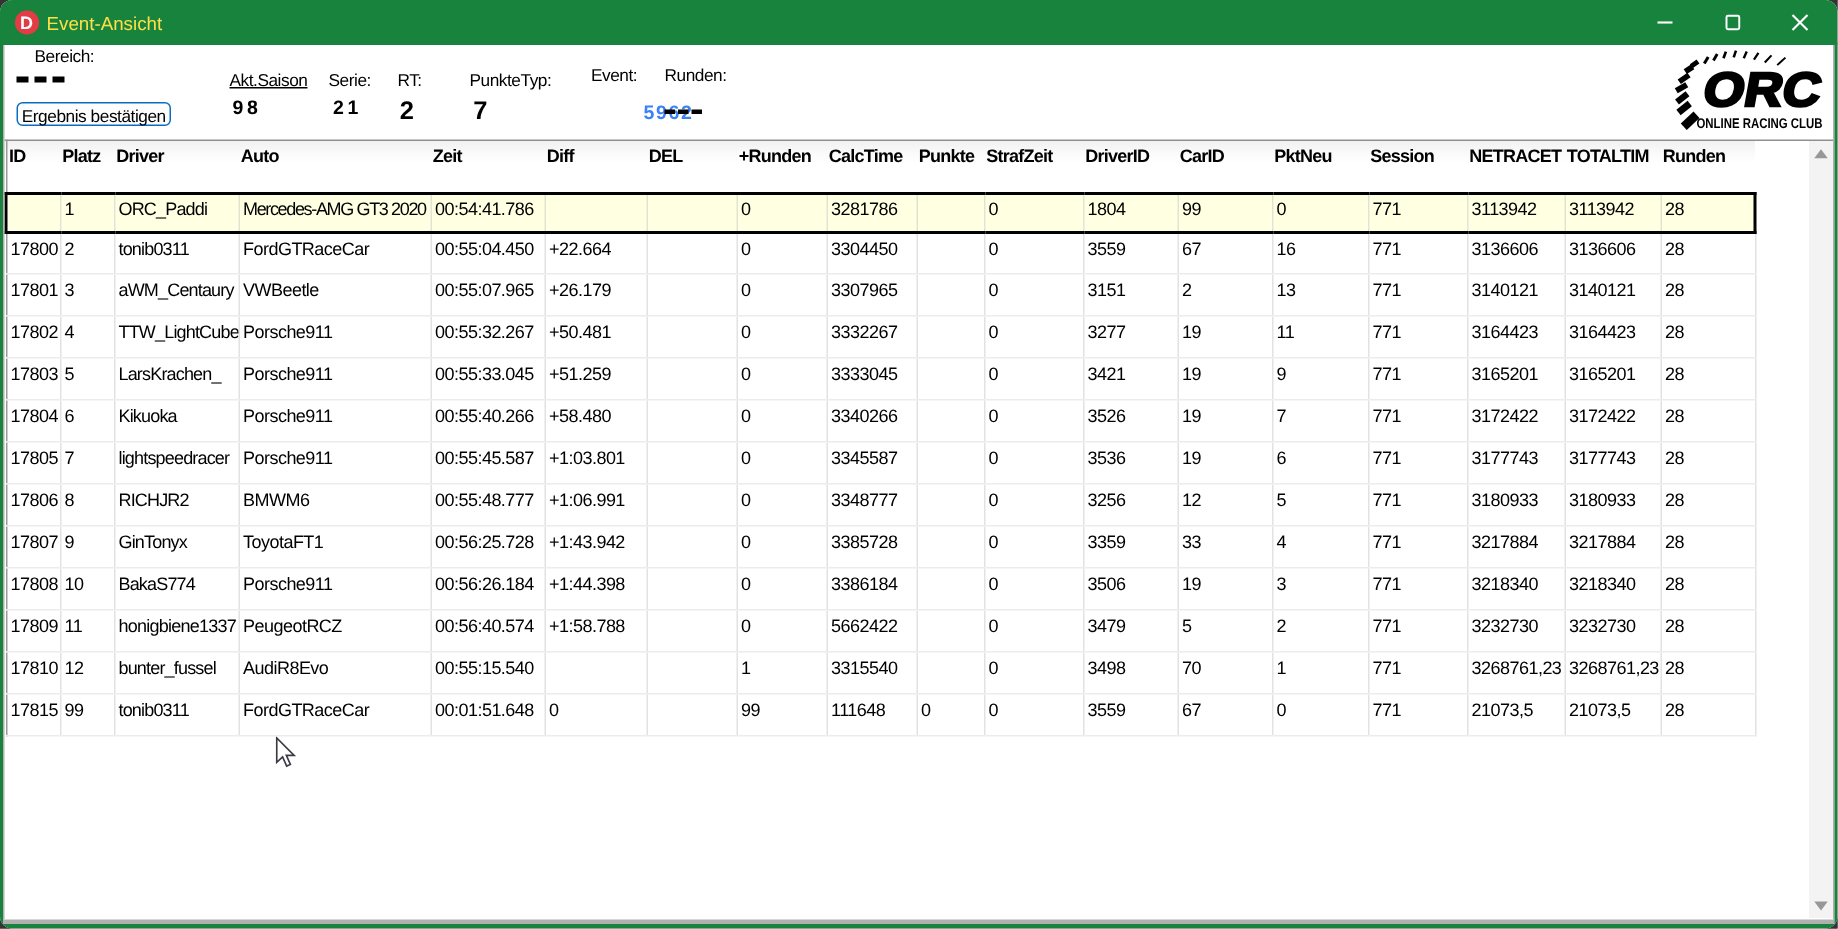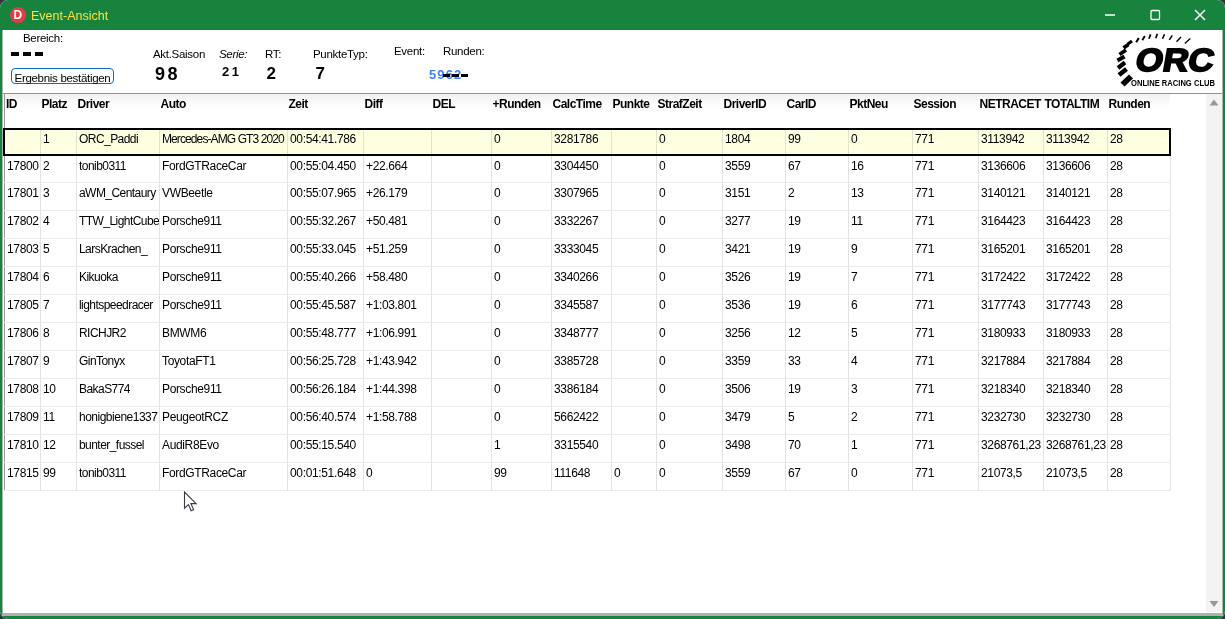--- a/index.html
+++ b/index.html
@@ -60,23 +60,23 @@
       <line x1="107" y1="10" x2="97" y2="20" stroke="#fff" stroke-width="1.4"></line>
     </svg>
   </div>
 
   <div class="lbl" style="left:23px; top:32px;">Bereich:</div>
   <div style="position:absolute; left:11px; top:51px; line-height:0;">
     <span class="dash" style="width:8px;height:4px;margin-right:4px"></span><span class="dash" style="width:8px;height:4px;margin-right:4px"></span><span class="dash" style="width:8px;height:4px"></span>
   </div>
   <div id="btn">Ergebnis bestätigen</div>
 
-  <div class="lbl" style="left:153px; top:48px;">Akt.Saison</div>
-  <div class="val" style="left:155px; top:64px; font-size:18px; letter-spacing:2.5px;">98</div>
-  <div class="lbl" style="left:219px; top:48px;font-style:italic;">Serie:</div>
+  <div class="lbl" style="left:153px; top:48px;text-decoration:underline;">Akt.Saison</div>
+  <div class="val" style="left:155px; top:64px; font-size:13px; letter-spacing:2.5px;">98</div>
+  <div class="lbl" style="left:219px; top:48px;">Serie:</div>
   <div class="val" style="left:222px; top:64px; font-size:13px; letter-spacing:2.5px;">21</div>
   <div class="lbl" style="left:265px; top:48px;">RT:</div>
   <div class="val" style="left:266.5px; top:63.5px; font-size:17px;">2</div>
   <div class="lbl" style="left:313px; top:48px;">PunkteTyp:</div>
   <div class="val" style="left:315.5px; top:63.5px; font-size:17px;">7</div>
   <div class="lbl" style="left:394px; top:45px;">Event:</div>
   <div class="val" style="left:396px; top:67px; font-size:13px; color:#3b82f6; letter-spacing:1.1px;margin-left:33px;">5962</div>
   <div class="lbl" style="left:443px; top:45px;">Runden:</div>
   <div style="position:absolute; left:443px; top:72px; line-height:0;">
     <span class="dash"></span><span class="dash"></span><span class="dash"></span>

